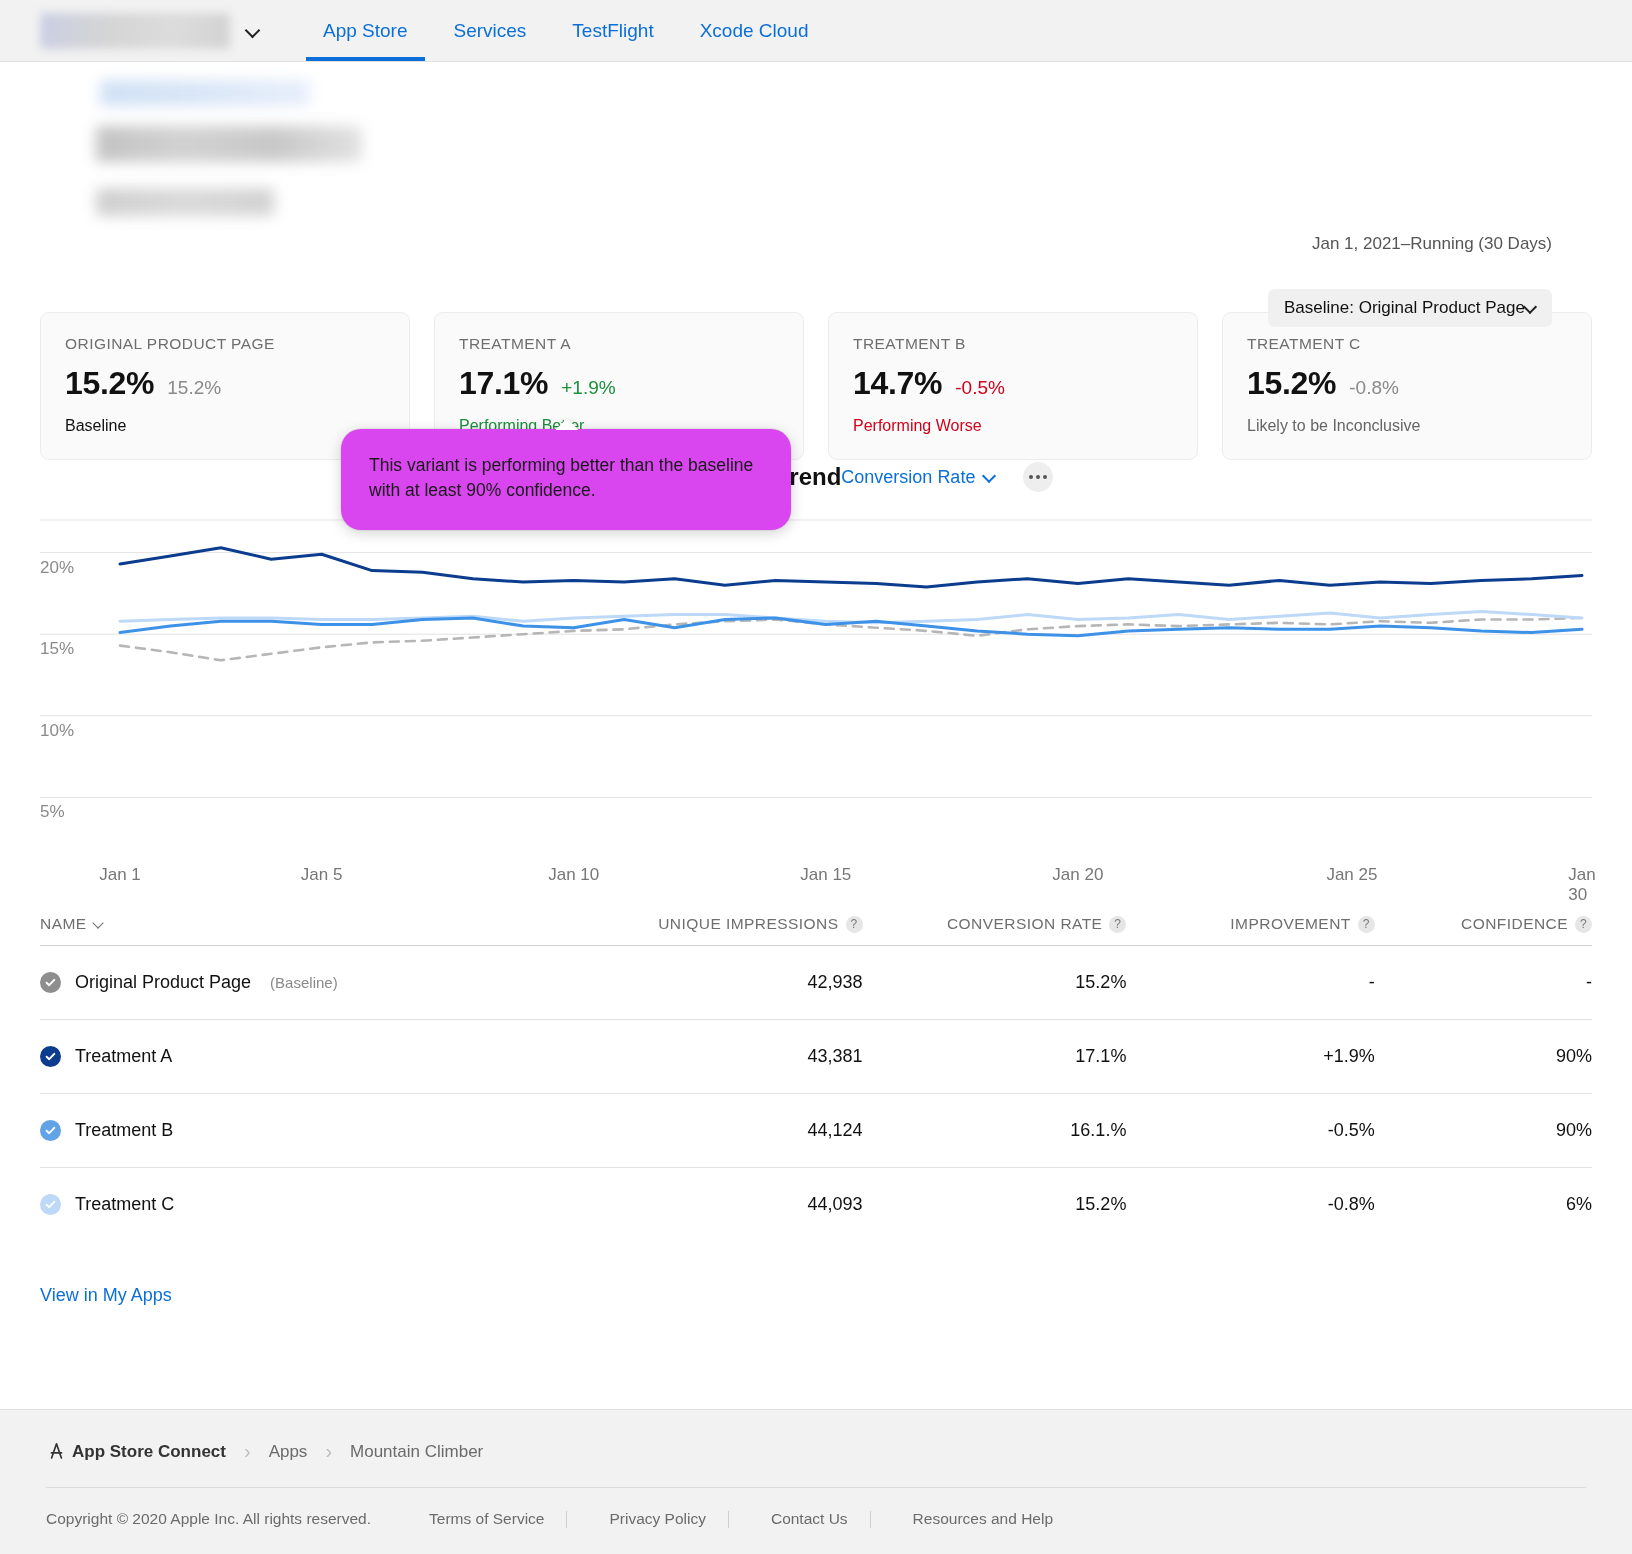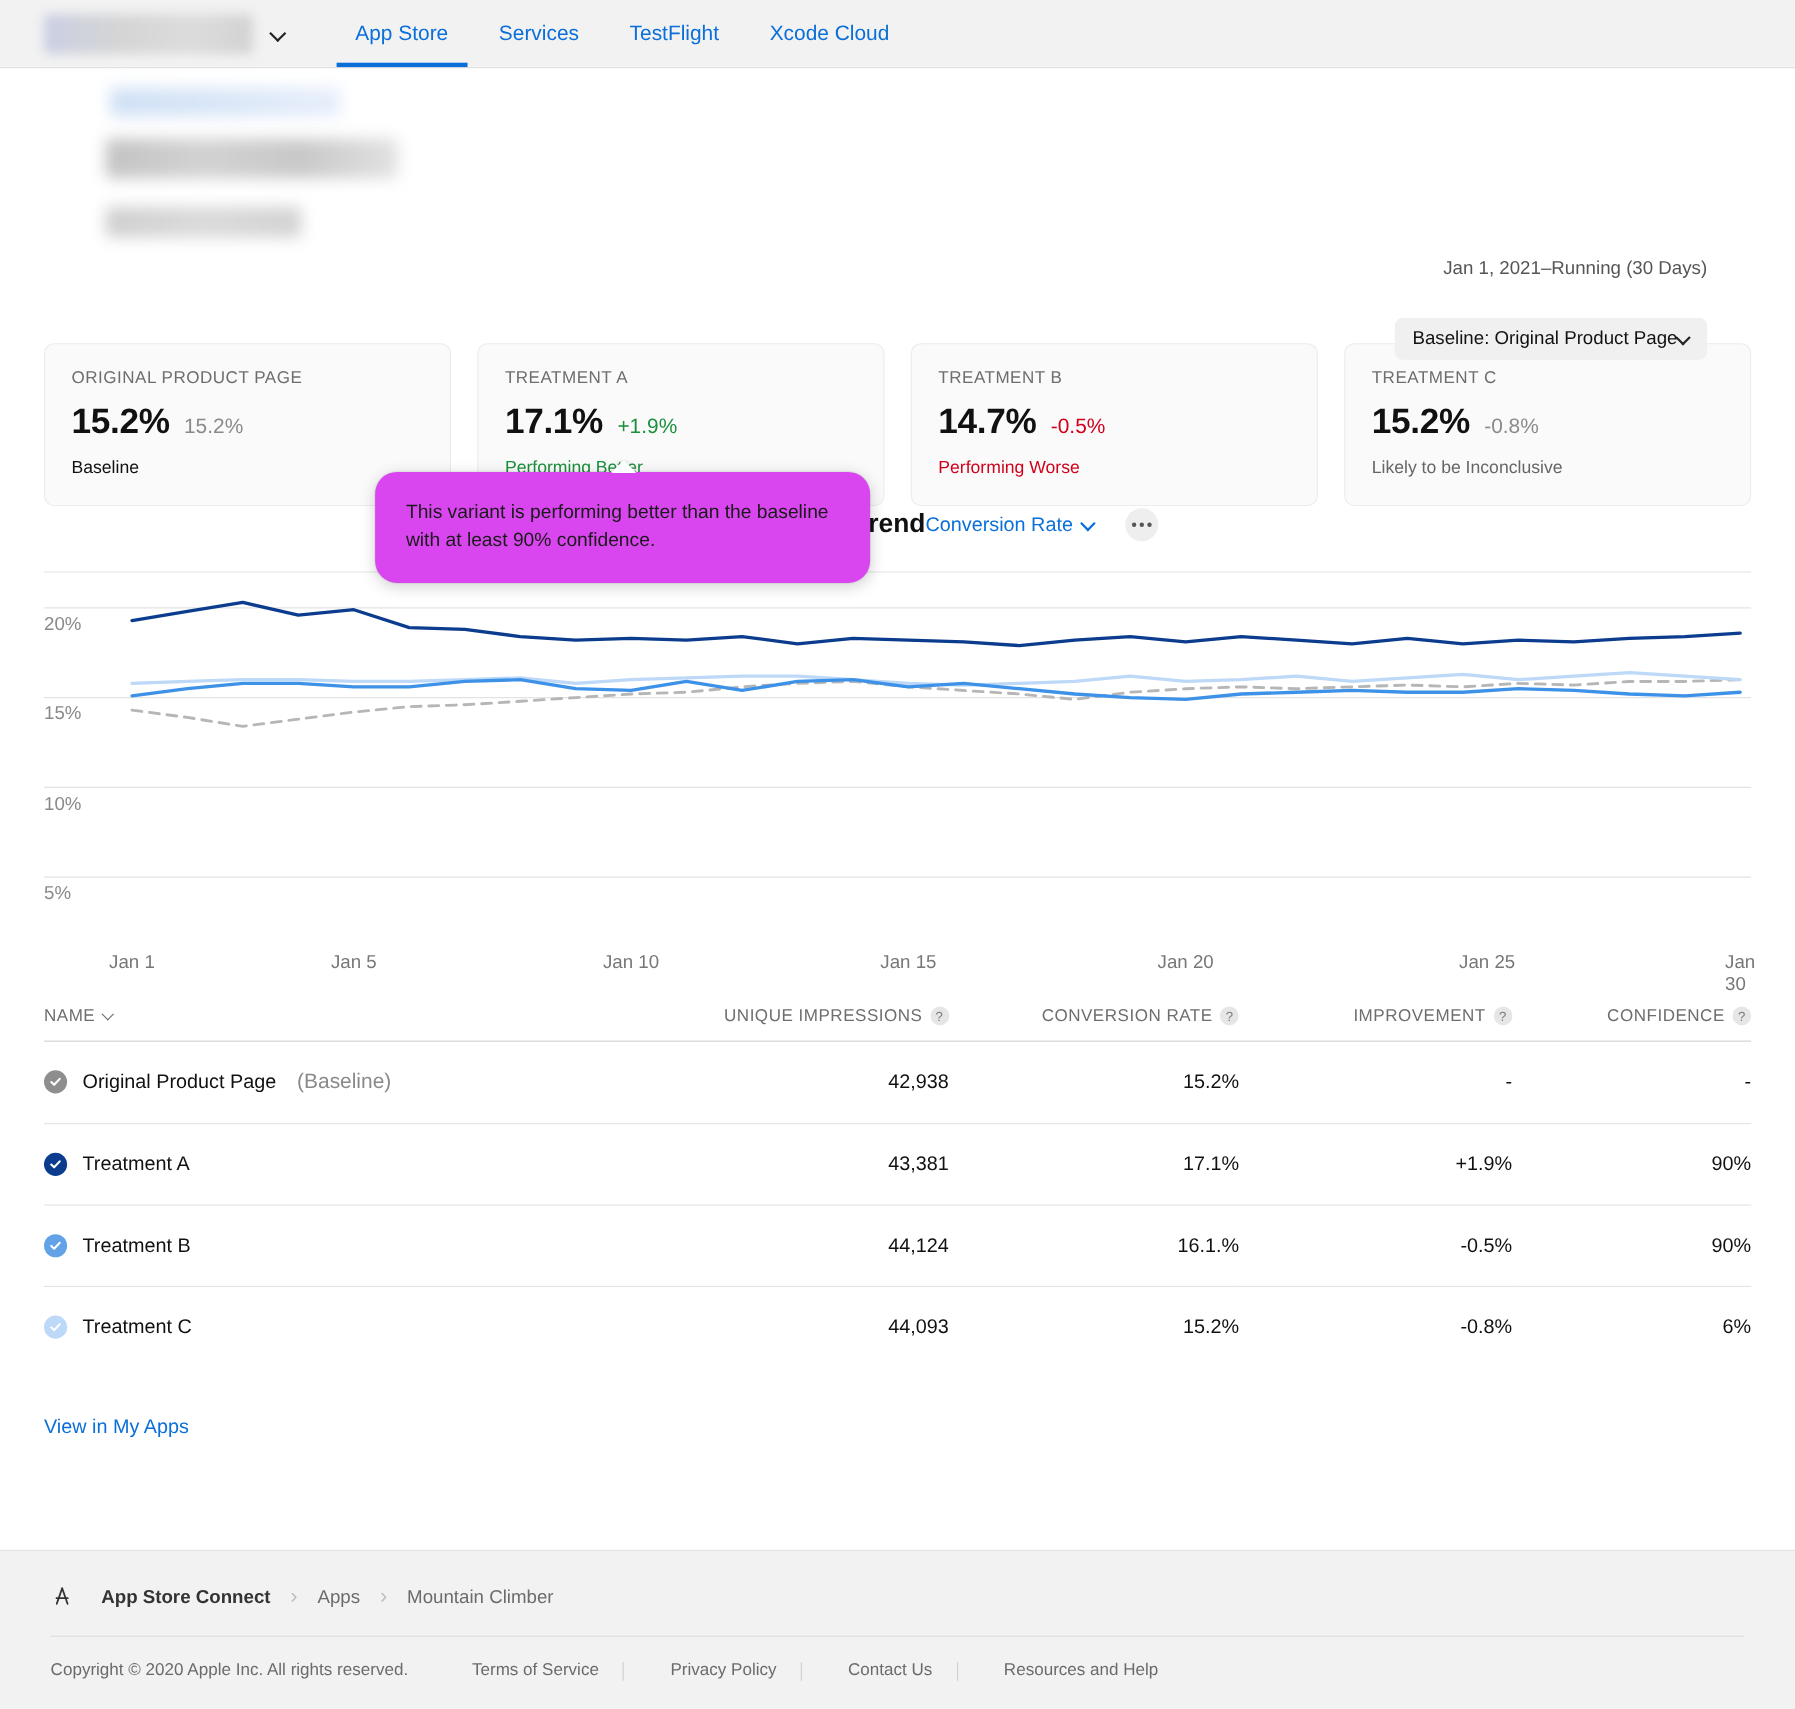--- a/index.html
+++ b/index.html
@@ -197,37 +197,37 @@
   .dot {
     width: 21px; height: 21px; border-radius: 50%;
     display:flex; align-items:center; justify-content:center;
     flex: 0 0 auto;
   }
   .dot svg { display:block; }
   .dot-gray { background: #8e8e8e; }
   .dot-navy { background: #0b3c8e; }
   .dot-blue { background: #62a3e8; }
   .dot-lblue { background: #bdd9f7; }
-  .sub { color: #8a8a8a; font-size: 19px; margin-left: 5px; }
+  .sub { color: #8a8a8a; font-size: 15px; margin-left: 5px; }
   .green { color: #1a8f3c; }
   .red { color: #d0021b; }
   .gray { color: #555; }
 
   .view-link {
     display:inline-block; margin-top: 44px; font-size: 18px; color: #0a6fd8; cursor: pointer;
   }
 
   
   .footer {
     position: absolute; left: 0; right: 0; bottom: 0;
     background: #f2f2f2; border-top: 1px solid #e2e2e2;
     padding: 30px 46px 26px 46px;
   }
   .crumbs { display:flex; align-items:center; gap: 0; font-size: 17px; }
-  .crumb-main { display:flex; align-items:center; gap: 25px; color: #333; font-weight: 700; }
+  .crumb-main { display:flex; align-items:center; gap: 5px; color: #333; font-weight: 700; }
   .crumb { color: #6b6b6b; padding: 0 0 0 0; }
   .crumb-sep { color: #bdbdbd; font-size: 20px; padding: 0 18px; }
   .rule { height: 1px; background: #dcdcdc; margin: 24px 0 0 0; }
   .legal { display:flex; align-items:center; margin-top: 22px; font-size: 15.5px; color: #6b6b6b; }
   .legal .copy { margin-right: 38px; }
   .legal a { color: #6b6b6b; text-decoration: none; cursor: pointer; margin-left: 20px; }
   .legal .vsep { width: 1px; height: 17px; background: #cfcfcf; margin: 0 22px; }
 </style>
 </head>
 <body>

